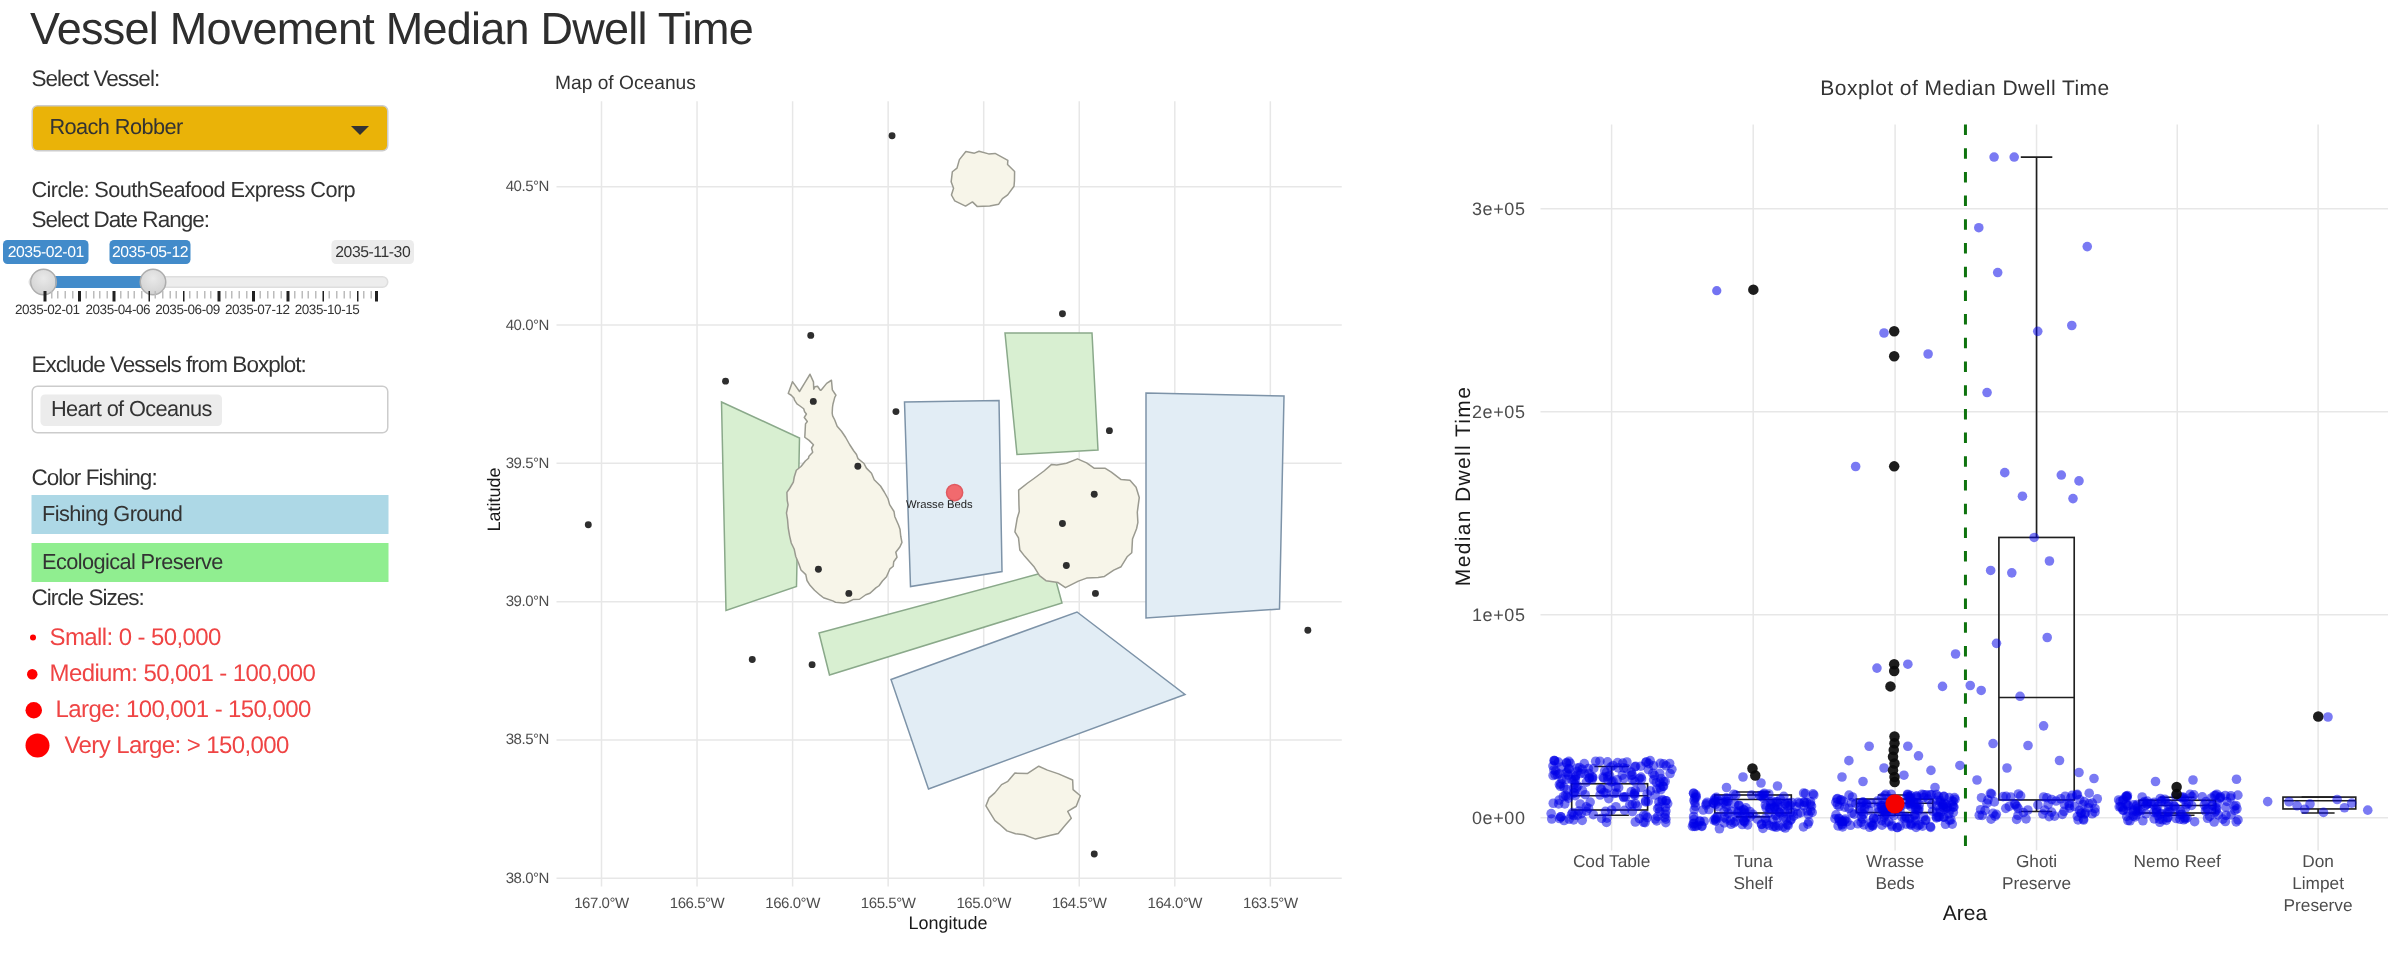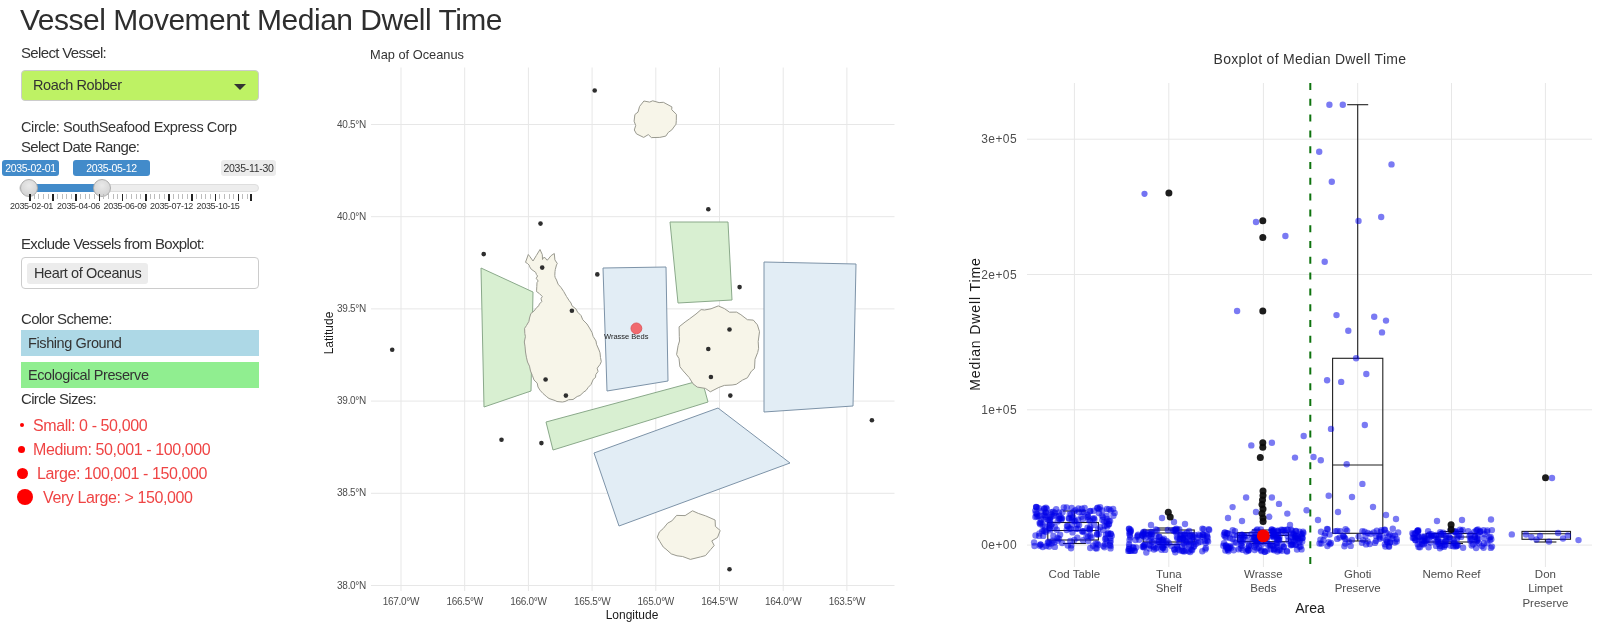--- a/index.html
+++ b/index.html
@@ -1,20 +1,20 @@
 <!DOCTYPE html>
 <html><head>
 <meta charset="utf-8">
 <style>
 * { margin:0; padding:0; box-sizing:border-box; }
 html,body { width:1598px; height:637px; background:#fff; font-family:"Liberation Sans", sans-serif; color:#333; overflow:hidden; }
 h1 { position:absolute; left:20px; top:3px; font-size:30px; font-weight:500; color:#2e2e2e; letter-spacing:-0.5px; }
 .lbl { position:absolute; left:21px; font-size:15px; font-weight:400; color:#333; letter-spacing:-0.65px; }
 .txt { position:absolute; left:21px; font-size:14.5px; color:#333; letter-spacing:-0.4px; }
-.selbox { position:absolute; left:21px; top:70px; width:238px; height:31px; border:1px solid #ccc; border-radius:4px; background:#bef264; }
+.selbox { position:absolute; left:21px; top:70px; width:238px; height:31px; border:1px solid #ccc; border-radius:4px; background:#eab308; }
 .selbox span { position:absolute; left:11px; top:6px; font-size:14.5px; color:#333; letter-spacing:-0.4px; }
 .caret { position:absolute; right:12px; top:12.5px; width:0; height:0; border-left:6px solid transparent; border-right:6px solid transparent; border-top:6px solid #333; }
 .irs-badge { position:absolute; height:16px; border-radius:3px; font-size:10.5px; letter-spacing:-0.3px; line-height:16px; text-align:center; }
 .bg-blue { background:#428bca; color:#fff; }
 .bg-gray { background:#ececec; color:#333;margin-left:17px; }
 .irs-line { position:absolute; left:19px; top:184px; width:240px; height:8px; background:#ededed; border:1px solid #dedede; border-radius:8px; }
 .irs-bar { position:absolute; left:30px; top:184px; width:74px; height:8px; background:#428bca; }
 .handle { position:absolute; width:18px; height:18px; border-radius:50%; background:radial-gradient(circle at 50% 35%, #e9e9e9, #cdcdcd); border:1px solid #adadad; top:179px; }
 .ticks { position:absolute; left:0; top:193.5px; height:10px; width:270px; }
 .ticks i { position:absolute; top:0; }
@@ -45,21 +45,21 @@
     <span>Roach Robber</span>
     <i class="caret"></i>
   </div>
 
 <div class="txt" style="top:119px">Circle: SouthSeafood Express Corp</div>
 
 <div class="lbl" style="top:138px">Select Date Range:</div>
 
 <div class="irs-badge bg-blue" style="left:2px; top:160px; width:57px;">2035-02-01</div>
 
-<div class="irs-badge bg-blue" style="left:73px; top:160px; width:77px;">2035-05-12</div>
+<div class="irs-badge bg-blue" style="left:73px; top:160px; width:54px;">2035-05-12</div>
 
 <div class="irs-badge bg-gray" style="left:204px; top:160px; width:55px;">2035-11-30</div>
 
 <div class="irs-line"></div>
 
 <div class="irs-bar"></div>
 
 <div class="handle" style="left:20px"></div>
 
 <div class="handle" style="left:93px"></div>
@@ -121,21 +121,21 @@
 <div class="gridtxt" style="left:103.5px">2035-06-09</div>
 <div class="gridtxt" style="left:150px">2035-07-12</div>
 <div class="gridtxt" style="left:196.5px">2035-10-15</div>
 
 <div class="lbl" style="top:235px">Exclude Vessels from Boxplot:</div>
 
 <div class="inpbox">
     <span class="chip">Heart of Oceanus</span>
   </div>
 
-<div class="lbl" style="top:310px">Color Scheme:</div>
+<div class="lbl" style="top:310px">Color Fishing:</div>
 
 <div class="cbar" style="top:330px; background:lightblue;">Fishing Ground</div>
 
 <div class="cbar" style="top:362px; background:lightgreen;">Ecological Preserve</div>
 
 <div class="lbl" style="top:390px">Circle Sizes:</div>
 
 <div class="dot" style="left:20px; top:423px; width:4px; height:4px;"></div>
 <div class="sizrow" style="left:33px; top:417px">Small: 0 - 50,000</div>
 

